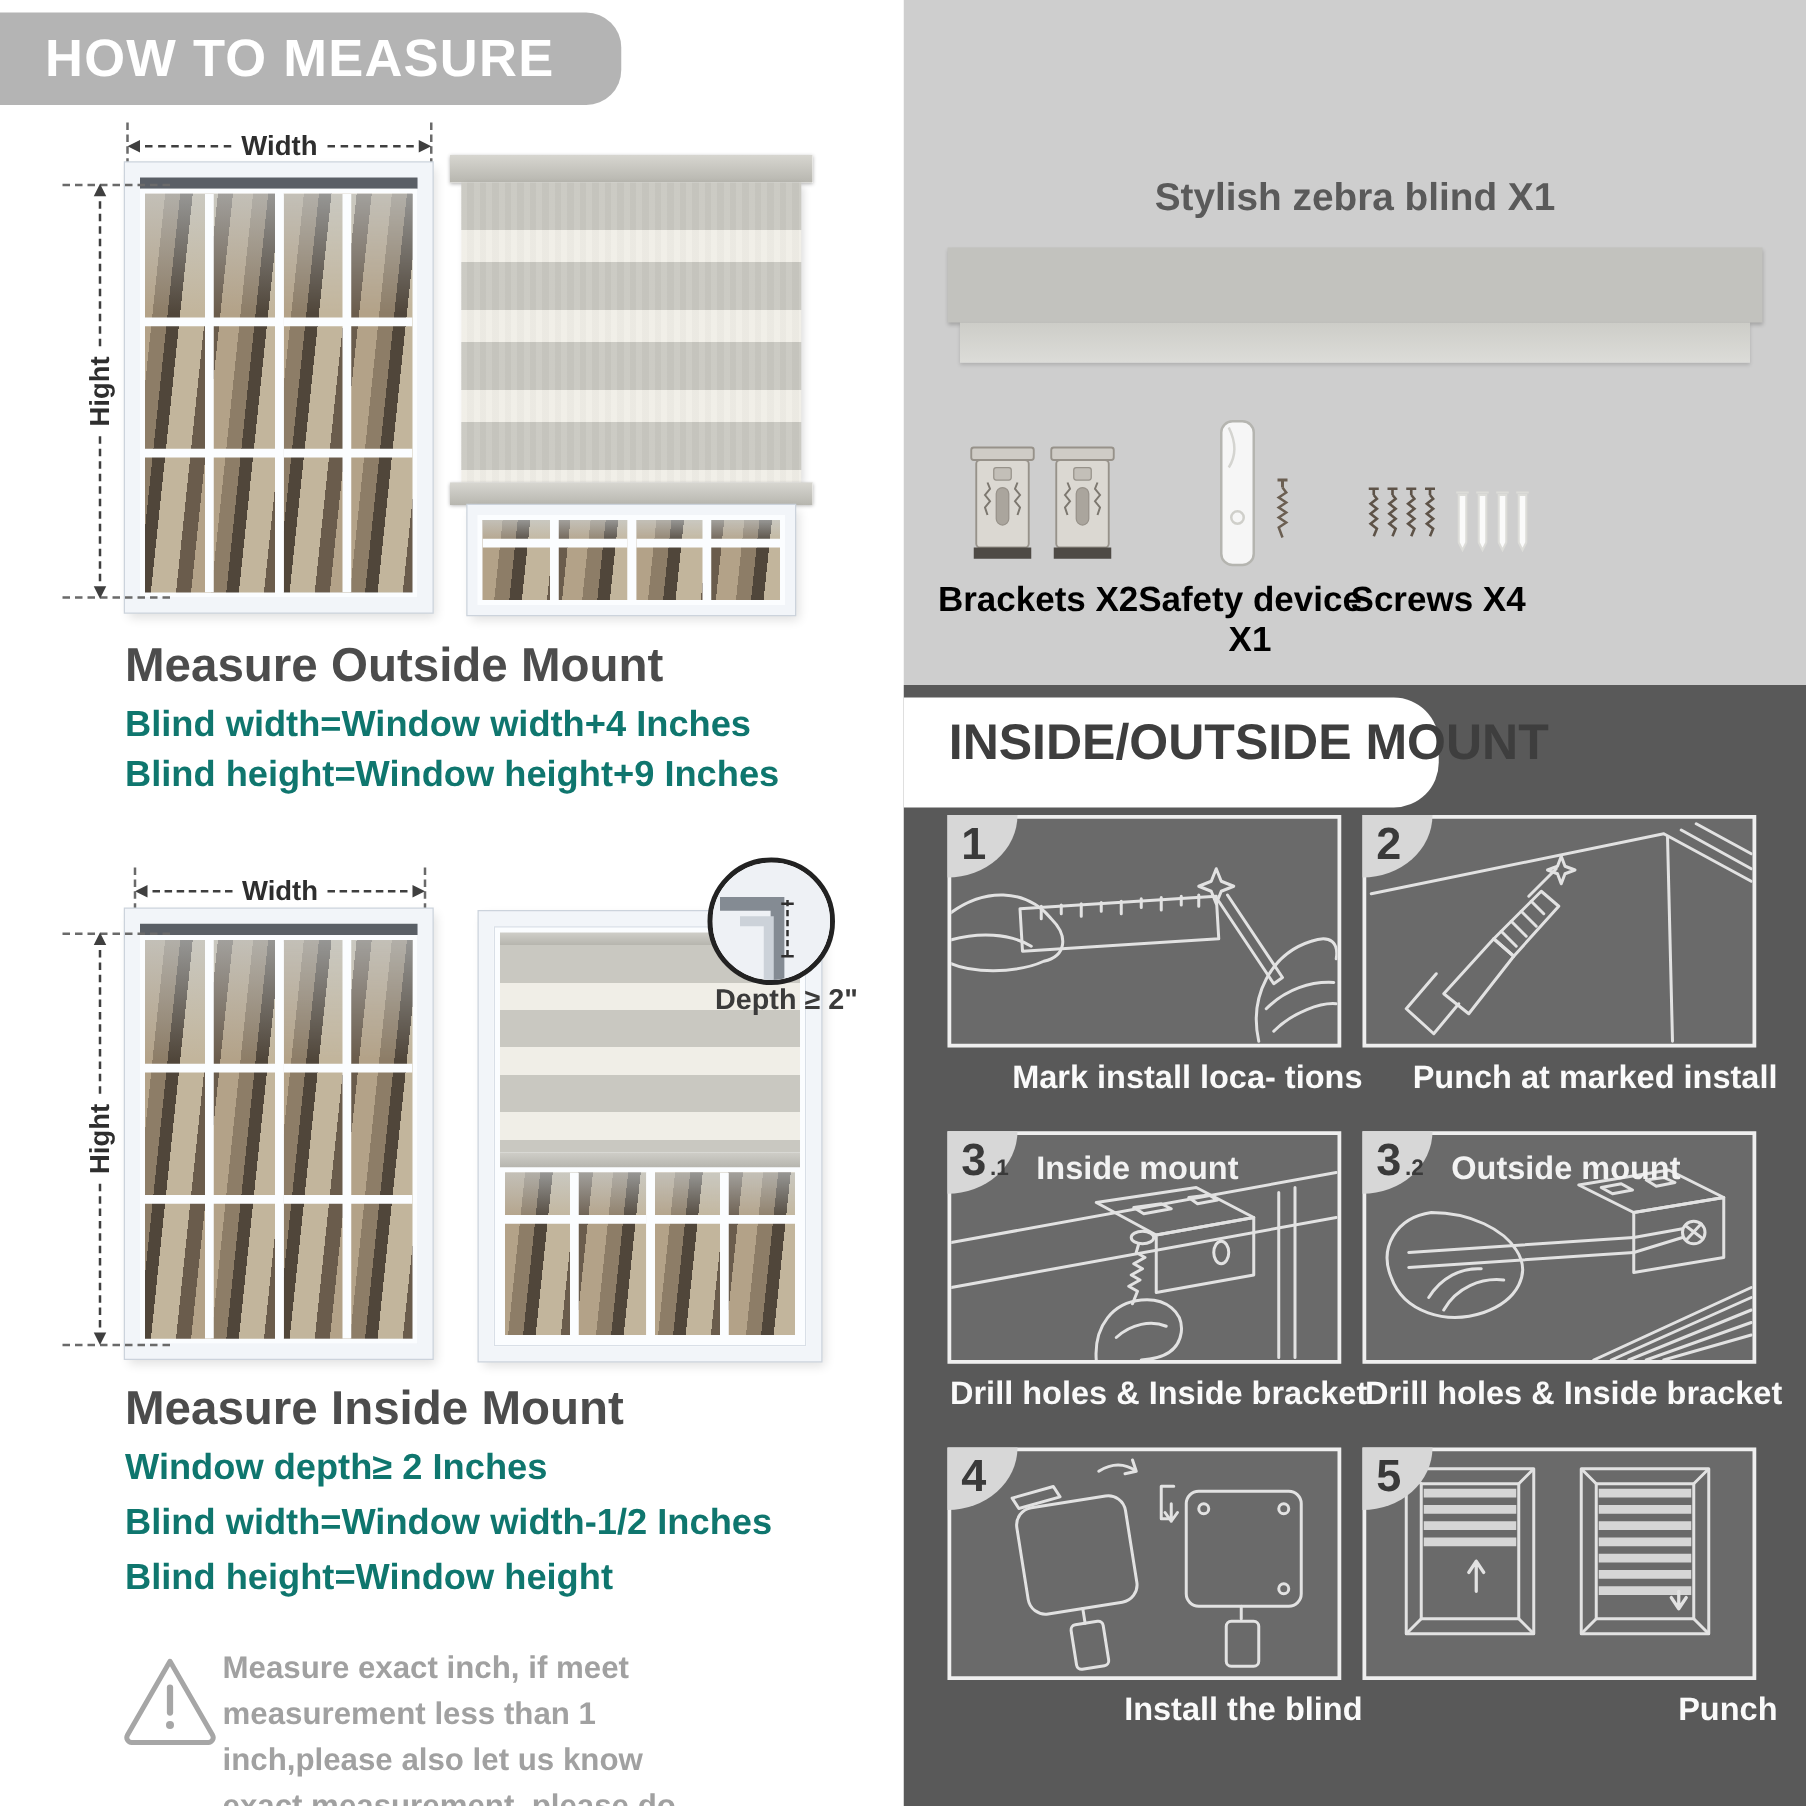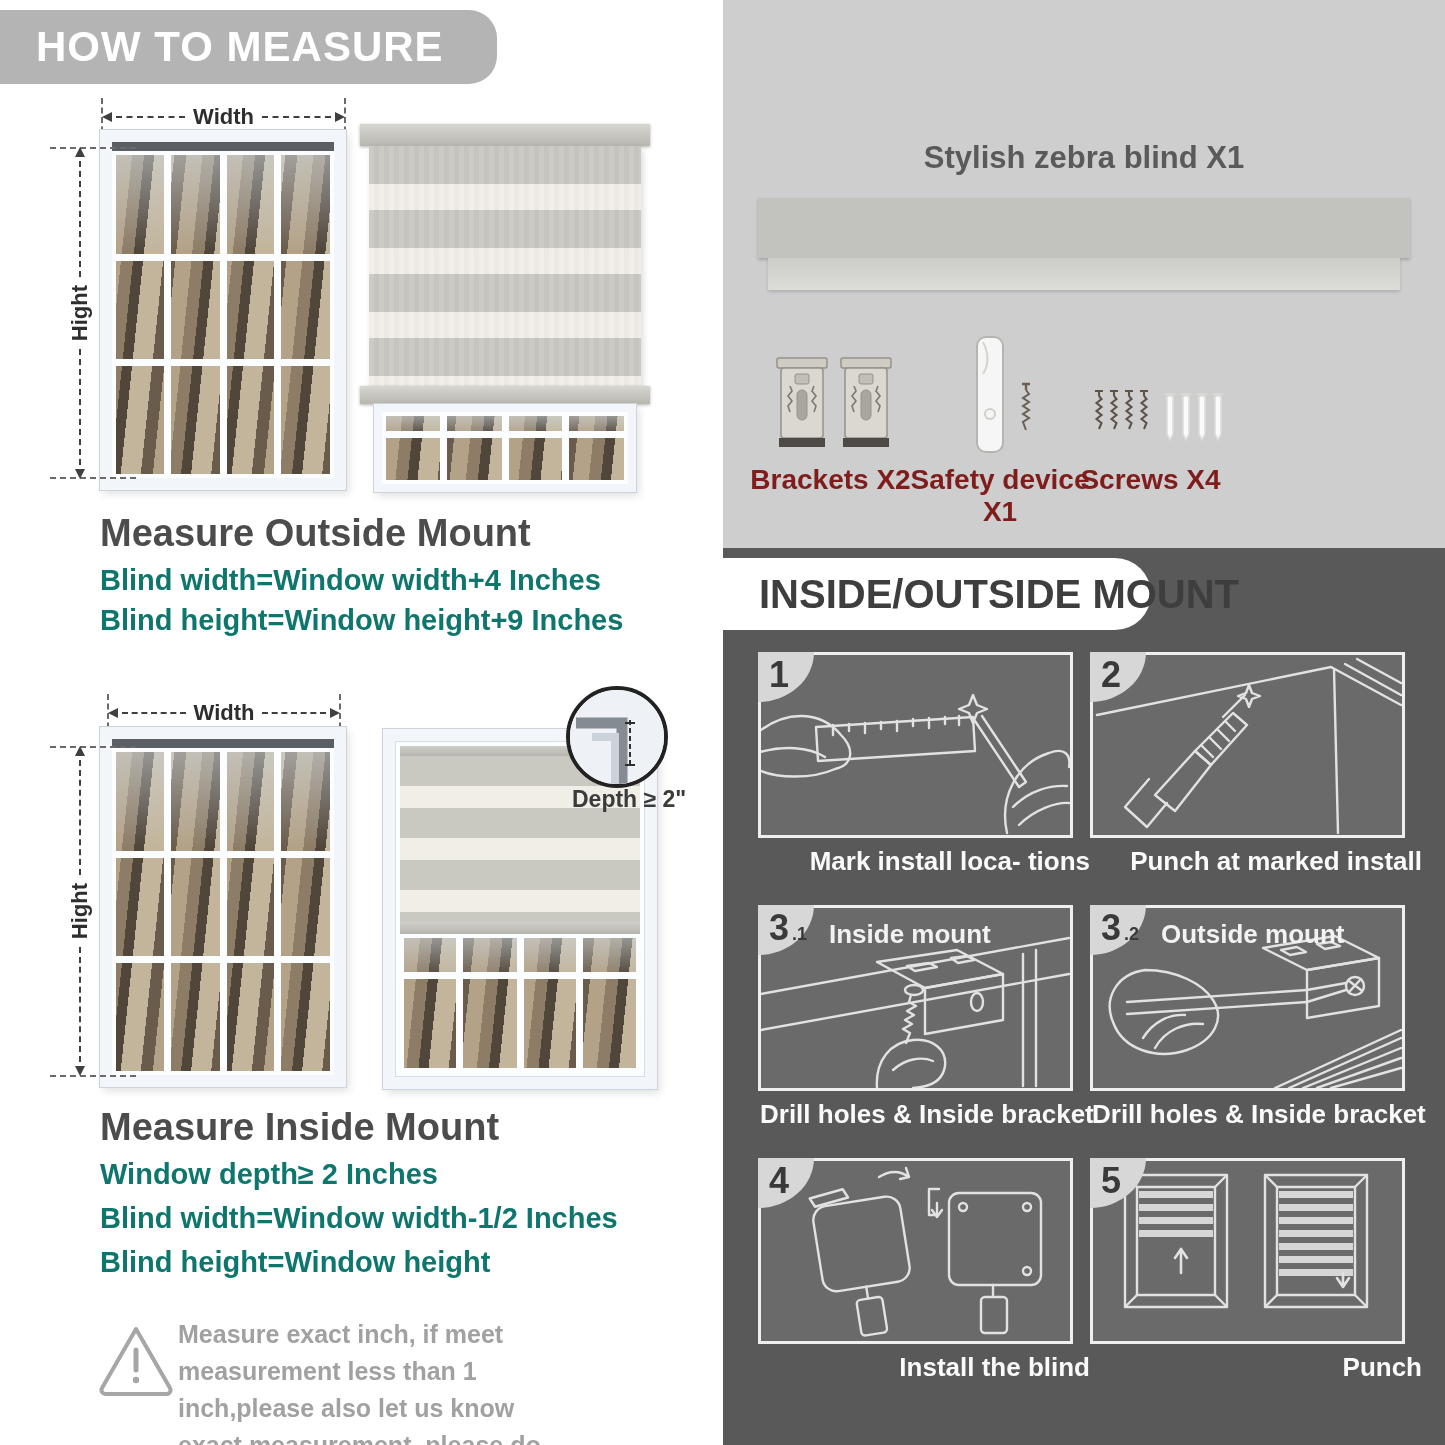--- a/index.html
+++ b/index.html
@@ -68,24 +68,24 @@
     padding-left:40px;box-sizing:border-box;letter-spacing:.5px;white-space:nowrap;}
   .blind-label{position:absolute;left:0;top:140px;width:722px;text-align:center;
     font-weight:bold;font-size:31px;color:#5a5a5a;}
   .headrail{position:absolute;left:35px;top:198px;width:652px;height:60px;
     background:
       repeating-linear-gradient(90deg,rgba(255,255,255,.06) 0 3px,rgba(0,0,0,.03) 3px 6px),
       linear-gradient(180deg,#d9d9d5,#bebebа 55%,#b2b2ad);
     background-color:#c2c2be;box-shadow:0 2px 3px rgba(0,0,0,.2);}
   .headrail2{position:absolute;left:45px;top:258px;width:632px;height:32px;
     background:linear-gradient(180deg,#cdcdc8,#dcdcd8);box-shadow:0 2px 3px rgba(0,0,0,.15);}
-  .item-label{position:absolute;top:464px;font-weight:bold;font-size:28px;color:#7f1d1d;text-align:center;}
+  .item-label{position:absolute;top:464px;font-weight:bold;font-size:28px;color:#000000;text-align:center;}
 
   .sec-bottom{position:absolute;left:0;top:548px;width:722px;height:897px;background:#595959;}
-  .banner-mount{position:absolute;left:0;top:10px;width:428px;height:72px;background:#ffffff;
+  .banner-mount{position:absolute;left:0;top:10px;width:428px;height:88px;background:#ffffff;
     border-radius:0 36px 36px 0;color:#3e3e3e;font-weight:bold;font-size:40px;line-height:72px;
     padding-left:36px;box-sizing:border-box;white-space:nowrap;}
   .pbox{position:absolute;width:315px;height:186px;box-sizing:border-box;border:3px solid #efefef;
     background:#6a6a6a;}
   .pbox svg.ill{position:absolute;left:0;top:0;width:309px;height:180px;}
   .badge{position:absolute;top:-3px;left:-3px;width:56px;height:50px;background:#d7d7d7;
     border-radius:0 0 100% 0;z-index:2;}
   .bnum{position:absolute;left:11px;top:5px;font-weight:bold;font-size:36px;color:#3a3a3a;line-height:1;}
   .bsub{position:absolute;left:34px;top:20px;font-weight:bold;font-size:18px;color:#3a3a3a;line-height:1;}
   .bsub:empty,.ptitle:empty{display:none;}

